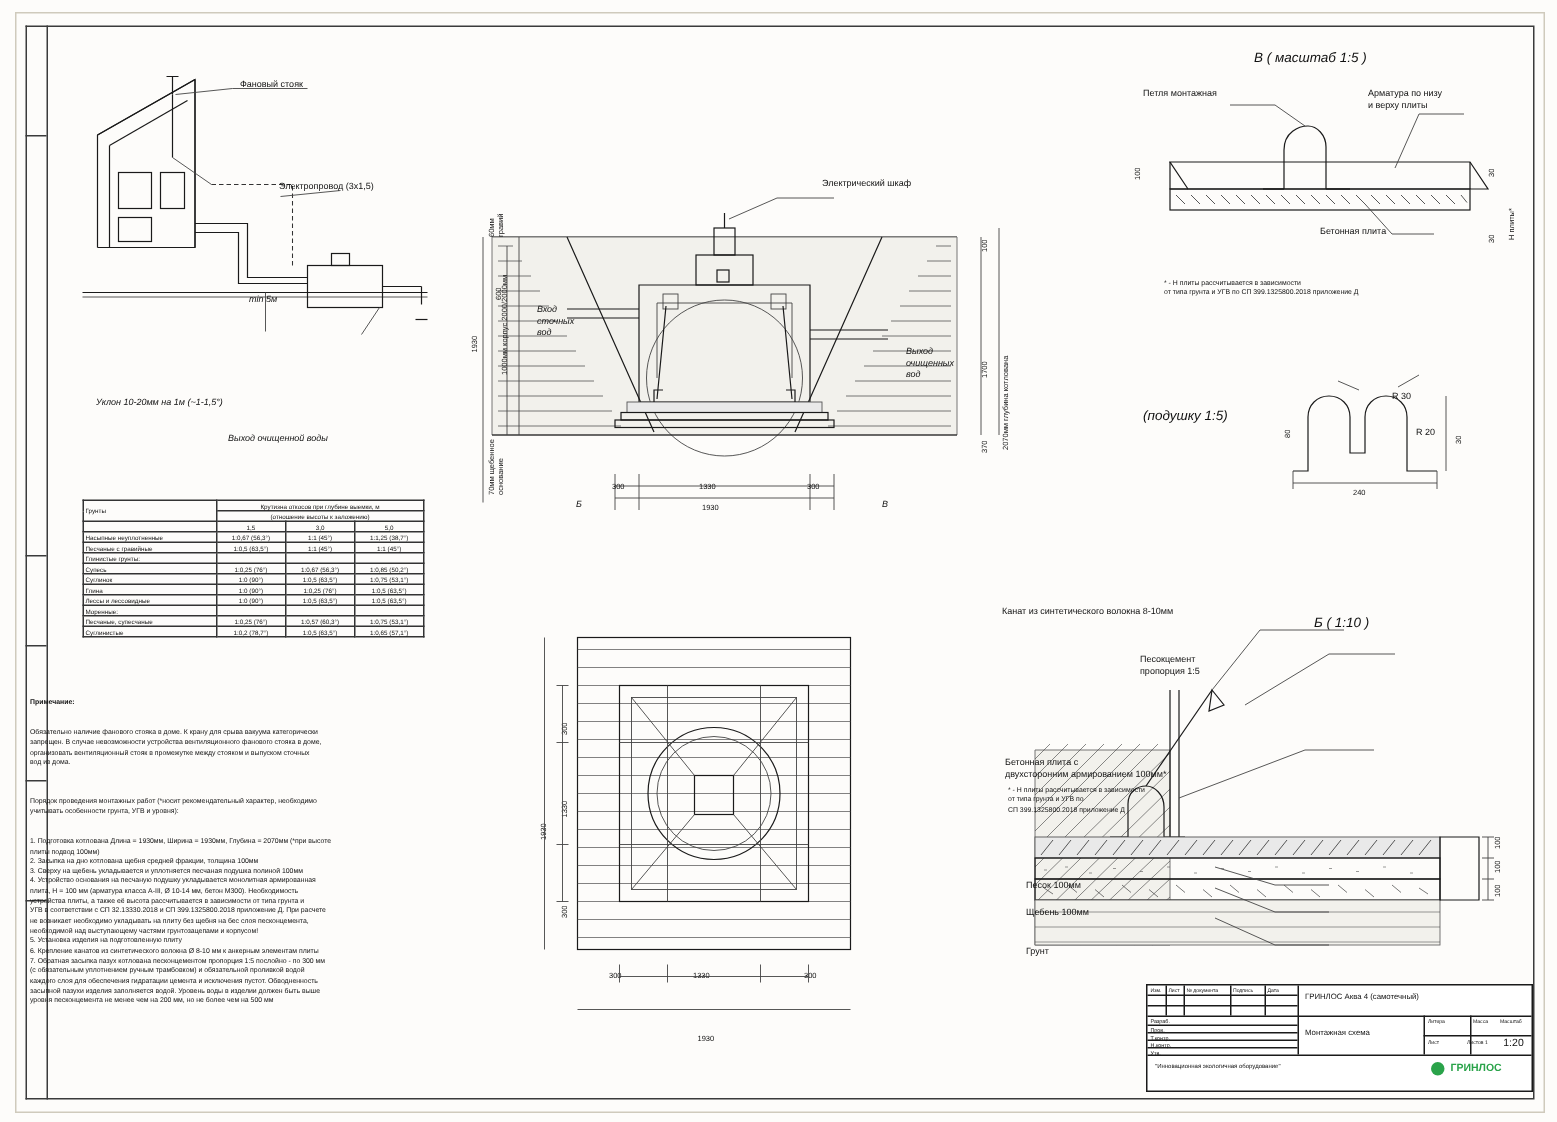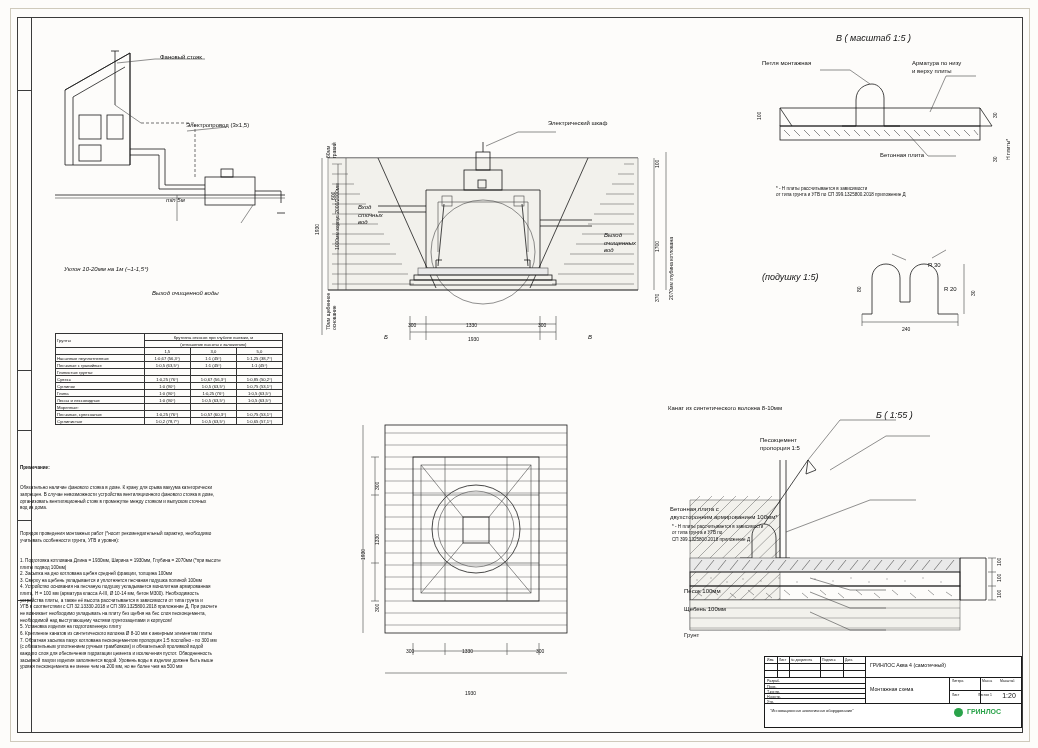--- a/index.html
+++ b/index.html
@@ -230,21 +230,21 @@
     <path class="st-thin" d="M0,52 L0,64 M96,52 L96,64"></path>
     <path class="st-thin" d="M102,2 L102,52"></path>
     <path class="st-thin" d="M30,-8 L44,-2 M70,-4 L84,-12"></path>
   </svg>
   <div class="txt t6" style="left:928px;top:262px;">R 30</div>
   <div class="txt t6" style="left:944px;top:286px;">R 20</div>
   <div class="txt t5 rot90" style="left:856px;top:292px;">80</div>
   <div class="txt t5 rot90" style="left:970px;top:296px;">30</div>
   <div class="txt t5" style="left:902px;top:326px;">240</div>
 
-  <div class="txt t9 ital" style="left:876px;top:410px;">Б ( 1:55 )</div>
+  <div class="txt t9 ital" style="left:876px;top:410px;">Б ( 1:10 )</div>
   <svg style="left:690px;top:440px;width:310px;height:190px;">
 
     <path class="soil" d="M0,60 L90,60 L90,190 L0,190 Z" fill="#f4f3ee"></path>
     <g class="st-thin" opacity="0.7">
       <path d="M0,66 L10,56 M0,78 L22,56 M0,90 L34,56 M0,102 L46,56 M0,114 L58,56 M0,126 L70,56 M0,138 L82,56 M0,150 L90,62 M0,162 L90,74 M0,174 L90,86 M0,186 L90,98 M6,190 L90,110 M18,190 L90,122 M30,190 L90,134 M42,190 L90,146 M54,190 L90,158 M66,190 L90,170 M78,190 L90,182"></path>
     </g>
 
     <path class="st" d="M90,20 L90,118" stroke-width="1.3"></path>
     <path class="st" d="M96,20 L96,118" stroke-width="1.3"></path>
 

